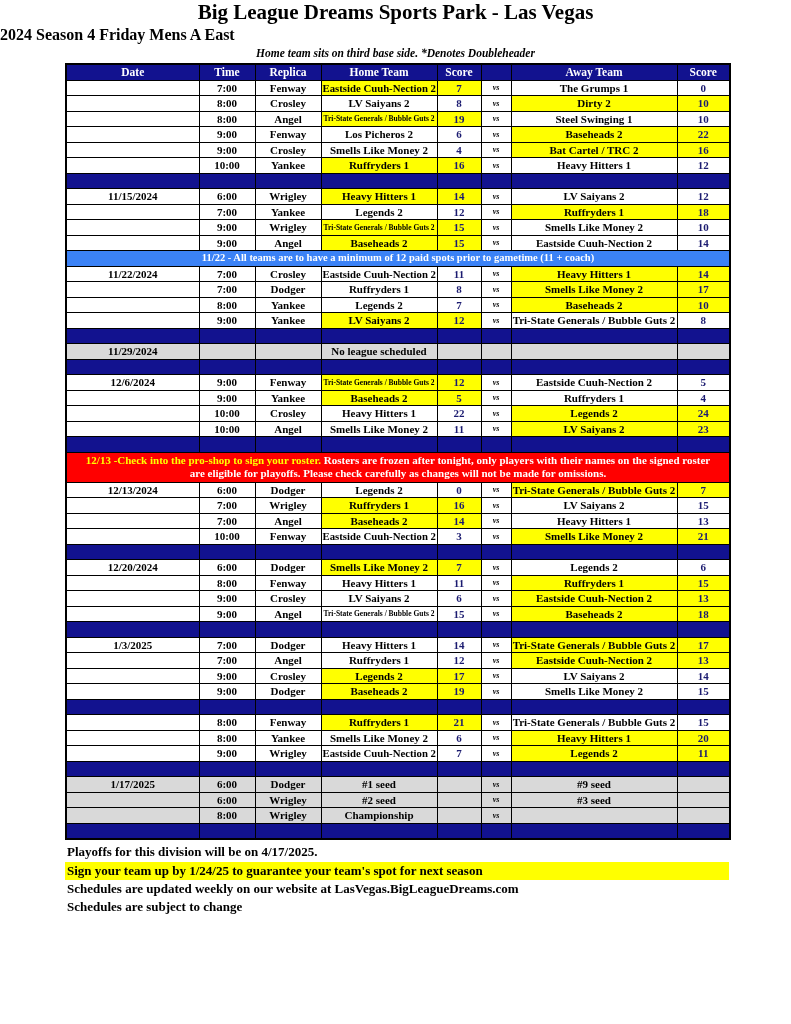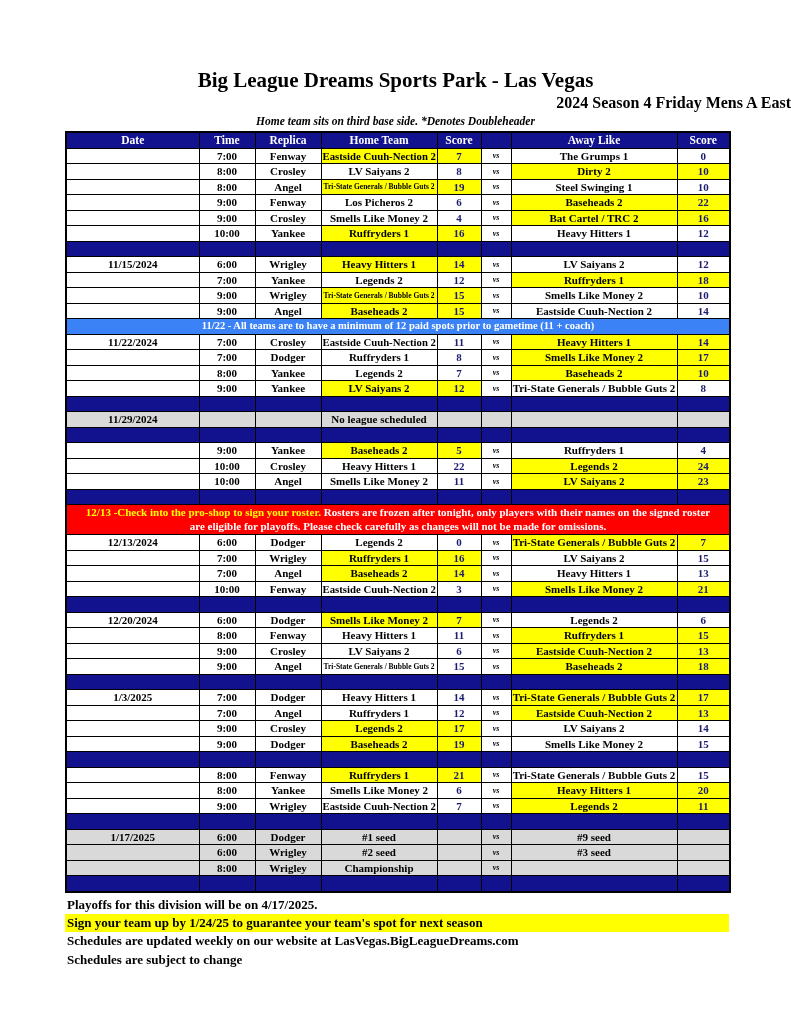--- a/index.html
+++ b/index.html
@@ -1,19 +1,19 @@
 <!DOCTYPE html>
 <html><head>
 <meta charset="utf-8">
 <style>
   html,body{margin:0;padding:0;background:#fff;}
   body{width:791px;height:1024px;font-family:"Liberation Serif",serif;color:#000;overflow:hidden;}
-  .page{padding-top:68px;}
+  .page{}
   .title{font-size:21px;font-weight:bold;text-align:center;margin:0;line-height:1.15;}
-  .subtitle{font-size:16px;font-weight:bold;text-align:right;margin:1px 0 0;line-height:1.2;}
+  .subtitle{font-size:16px;font-weight:bold;text-align:left;margin:1px 0 0;line-height:1.2;}
   .field-note{font-size:11.5px;font-weight:bold;font-style:italic;text-align:center;margin:3px 0 4px;}
   table.sched{border-collapse:collapse;table-layout:fixed;width:664px;margin-left:65px;border:2px solid #000;}
   td{border:1px solid #000;height:14.5px;padding:0 1px;font-size:11px;font-weight:bold;
      text-align:center;vertical-align:middle;line-height:1;overflow:hidden;white-space:nowrap;}
   tr.hdr td{background:#12128F;color:#fff;font-size:11.5px;}
   td.navy{background:#12128F;}
   td.win{background:#FFFF00;}
   td.score{color:#1b1b70;}
   td.vs{font-size:8px;font-style:italic;}
   tr.grey td{background:#D9D9D9;}
@@ -44,21 +44,21 @@
         <col style="width:53px">
     </colgroup>
     <tbody>
         <tr class="hdr">
           <td>Date</td>
           <td>Time</td>
           <td>Replica</td>
           <td>Home Team</td>
           <td>Score</td>
           <td></td>
-          <td>Away Like</td>
+          <td>Away Team</td>
           <td>Score</td>
         </tr>
         <tr>
           <td></td>
           <td>7:00</td>
           <td>Fenway</td>
           <td class="win fit" style="font-size: 10.75px;">Eastside Cuuh-Nection 2</td>
           <td class="win score">7</td>
           <td class="vs">vs</td>
           <td class="fit">The Grumps 1</td>
@@ -229,20 +229,30 @@
         </tr>
         <tr>
           <td class="navy"></td>
           <td class="navy"></td>
           <td class="navy"></td>
           <td class="navy"></td>
           <td class="navy"></td>
           <td class="navy"></td>
           <td class="navy"></td>
           <td class="navy"></td>
+        </tr>
+        <tr>
+          <td>12/6/2024</td>
+          <td>9:00</td>
+          <td>Fenway</td>
+          <td class="win fit" style="font-size: 7.5px;">Tri-State Generals / Bubble Guts 2</td>
+          <td class="win score">12</td>
+          <td class="vs">vs</td>
+          <td class="fit">Eastside Cuuh-Nection 2</td>
+          <td class="score">5</td>
         </tr>
         <tr>
           <td></td>
           <td>9:00</td>
           <td>Yankee</td>
           <td class="win fit">Baseheads 2</td>
           <td class="win score">5</td>
           <td class="vs">vs</td>
           <td class="fit">Ruffryders 1</td>
           <td class="score">4</td>

